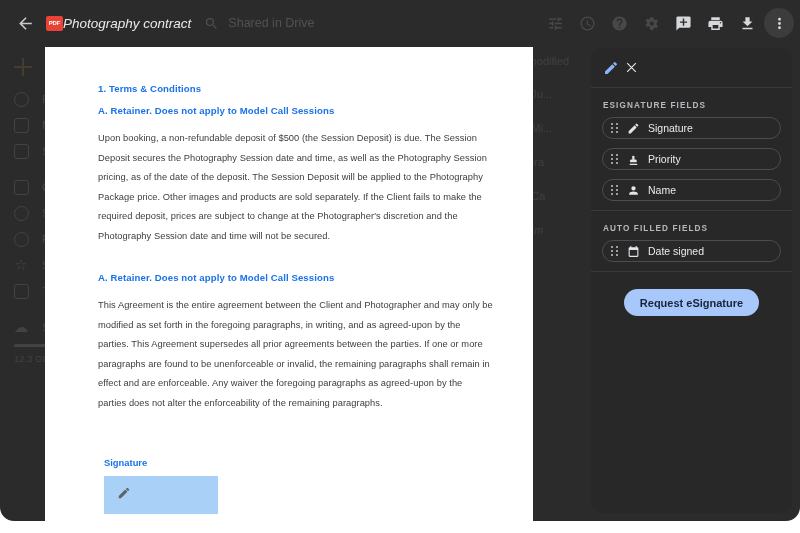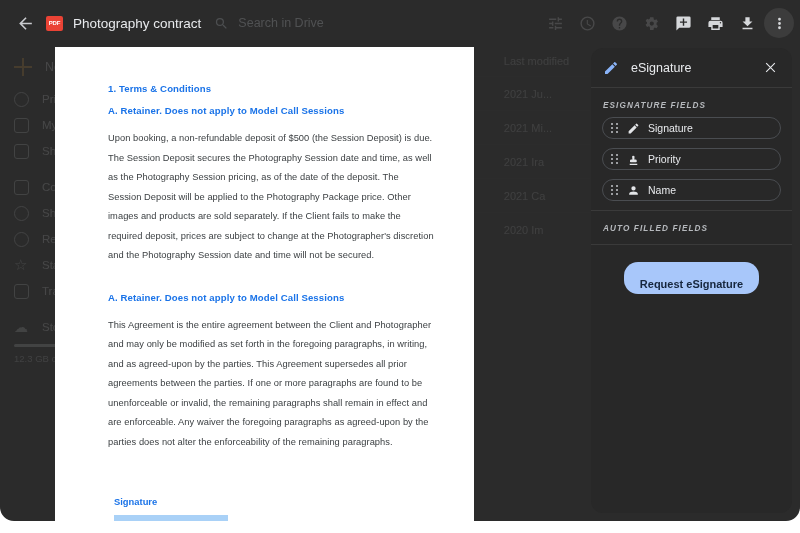--- a/index.html
+++ b/index.html
@@ -39,23 +39,24 @@
     border-radius: 50%;
   }
   .back-btn svg { width: 19px; height: 19px; fill: #c9cbcf; }
   .pdf-badge {
     width: 17px; height: 15px; margin-left: 4px;
     background: #ea4335; border-radius: 2px;
     display: flex; align-items: center; justify-content: center;
     font-size: 6px; font-weight: bold; color: #fff; letter-spacing: -0.2px;
   }
   .doc-title {
-    margin-left: 10px;
+    margin-left: 0;
     font-size: 13.5px; color: #e8eaed; font-weight: 400;
     white-space: nowrap;
+    font-style: italic;
   }
   .search-wrap {
     margin-left: 13px;
     display: flex; align-items: center;
     flex: 0 0 auto;
   }
   .search-icon { width: 15px; height: 15px; opacity: .30; }
   .search-icon svg { width: 15px; height: 15px; fill: #9aa0a6; }
   .search-ph {
     margin-left: 9px; font-size: 12.5px; color: #6e7073;
@@ -118,22 +119,22 @@
   }
   .fc-line {
     font-size: 11px; color: #e8eaed; margin: 0 0 0 6px; white-space: nowrap;
   }
   .fc-head { display: flex; gap: 0; height: 30px; align-items: center; }
   .fc-row { display: flex; height: 34px; align-items: center; border-top: 1px solid #ffffff14; }
   .fc-c1 { width: 250px; } .fc-c2 { width: 90px; } .fc-c3 { width: 90px; }
 
   
   .doc-page {
-    position: absolute; left: 55px; top: 47px;
-    width: 419px; height: 474px;
+    position: absolute; left: 45px; top: 47px;
+    width: 488px; height: 474px;
     background: #ffffff;
     overflow: hidden;
   }
   .doc-inner { padding: 36px 40px 0 53px; }
   .h-blue {
     color: #1a73e8; font-weight: bold; font-size: 9.6px;
     letter-spacing: .1px; margin-bottom: 11px;
   }
   .h-blue.sub { margin-bottom: 13px; }
   .p-body {
@@ -175,21 +176,21 @@
     margin-left: 12px; font-size: 12.5px; color: #e8eaed; flex: 1;
   }
   .close-btn {
     width: 24px; height: 24px; border-radius: 50%;
     display: flex; align-items: center; justify-content: center;
   }
   .close-btn svg { width: 13px; height: 13px; stroke: #e8eaed; stroke-width: 2; fill: none; }
 
   .sec-title {
     font-size: 8.2px; color: #b6b9bd; letter-spacing: 1.1px;
-    font-weight: bold; padding: 13px 0 7px 12px; font-style: italic;
+    font-weight: bold; padding: 13px 0 7px 12px;
   }
   .chip {
     margin: 0 11px 9px 11px; height: 22px;
     border: 1px solid #4a4d51; border-radius: 12px;
     display: flex; align-items: center; padding-left: 8px;
   }
   .grip {
     width: 7px; height: 11px; flex: 0 0 auto;
     display: grid; grid-template-columns: 2px 2px; grid-template-rows: 2px 2px 2px;
     gap: 2px 3px; align-content: center;
@@ -197,21 +198,21 @@
   .grip i { display: block; width: 2px; height: 2px; background: #c2c5c9; border-radius: 50%; }
   .chip-ico { margin-left: 9px; width: 13px; height: 13px; display: flex; align-items: center; }
   .chip-ico svg { width: 13px; height: 13px; fill: #e3e5e8; }
   .chip-lbl { margin-left: 8px; font-size: 10.5px; color: #e8eaed; }
   .divider { height: 1px; background: #3a3a3a; margin-top: 4px; }
 
   .btn-wrap { display: flex; justify-content: center; padding-top: 17px; }
   .req-btn {
     background: #a8c7fa; color: #16263d;
     font-size: 11px; font-weight: bold;
-    height: 20px; padding: 16px 16px; border: none; border-radius: 14px;
+    height: 27px; padding: 4px 16px; border: none; border-radius: 14px;
     font-family: "Liberation Sans", sans-serif;
     cursor: pointer;
   }
 </style>
 </head>
 <body>
 
 <div id="app">
 
   <div class="drive-window">
@@ -320,21 +321,21 @@
       </div>
       <div class="pdf-badge">PDF</div>
       <div class="doc-title">Photography contract</div>
 
       <div class="search-wrap">
         <span class="search-icon">
           <svg viewBox="0 0 24 24">
               <path d="M15.5 14h-.79l-.28-.27A6.47 6.47 0 0016 9.5 6.5 6.5 0 109.5 16c1.61 0 3.09-.59 4.23-1.57l.27.28v.79l5 4.99L20.49 19l-4.99-5zm-6 0A4.5 4.5 0 1114 9.5 4.5 4.5 0 019.5 14z"></path>
             </svg>
         </span>
-        <span class="search-ph">Search in Drive</span>
+        <span class="search-ph">Shared in Drive</span>
       </div>
 
       <div class="topbar-right">
         <div class="tb-icon dim">
           <svg viewBox="0 0 24 24">
               <path d="M3 17v2h6v-2H3zM3 5v2h10V5H3zm10 16v-2h8v-2h-8v-2h-2v6h2zM7 9v2H3v2h4v2h2V9H7zm14 4v-2H11v2h10zm-6-4h2V7h4V5h-4V3h-2v6z"></path>
             </svg>
         </div>
         <div class="tb-icon dim">
           <svg viewBox="0 0 24 24">
@@ -396,21 +397,20 @@
       </div>
     </div>
 
     <div class="esign-panel">
       <div class="esign-header">
         <span class="pen-ico">
           <svg viewBox="0 0 24 24">
               <path d="M3 17.25V21h3.75L17.8 9.94l-3.75-3.75L3 17.25zM20.7 7.04a1 1 0 000-1.41l-2.34-2.34a1 1 0 00-1.41 0l-1.83 1.83 3.75 3.75 1.83-1.83z"></path>
             </svg>
         </span>
-        <span class="esign-title">eSignature</span>
         <span class="close-btn">
           <svg viewBox="0 0 24 24">
               <path d="M4 4l16 16M20 4L4 20"></path>
             </svg>
         </span>
       </div>
 
       <div class="sec-title">ESIGNATURE FIELDS</div>
 
       <div class="chip">
@@ -461,20 +461,36 @@
               <path d="M12 12a4 4 0 100-8 4 4 0 000 8zm0 2c-3.3 0-8 1.7-8 4v2h16v-2c0-2.3-4.7-4-8-4z"></path>
             </svg>
         </span>
         <span class="chip-lbl">Name</span>
       </div>
 
       <div class="divider"></div>
 
       <div class="sec-title">AUTO FILLED FIELDS</div>
 
+      <div class="chip">
+        <span class="grip">
+            <i></i>
+            <i></i>
+            <i></i>
+            <i></i>
+            <i></i>
+            <i></i>
+          </span>
+        <span class="chip-ico">
+          <svg viewBox="0 0 24 24">
+              <path d="M19 4h-1V2h-2v2H8V2H6v2H5a2 2 0 00-2 2v14a2 2 0 002 2h14a2 2 0 002-2V6a2 2 0 00-2-2zm0 16H5V9h14v11z"></path>
+            </svg>
+        </span>
+        <span class="chip-lbl">Date signed</span>
+      </div>
 
       <div class="divider"></div>
 
       <div class="btn-wrap">
         <button class="req-btn">Request eSignature</button>
       </div>
     </div>
 
   </div>
 </div>

